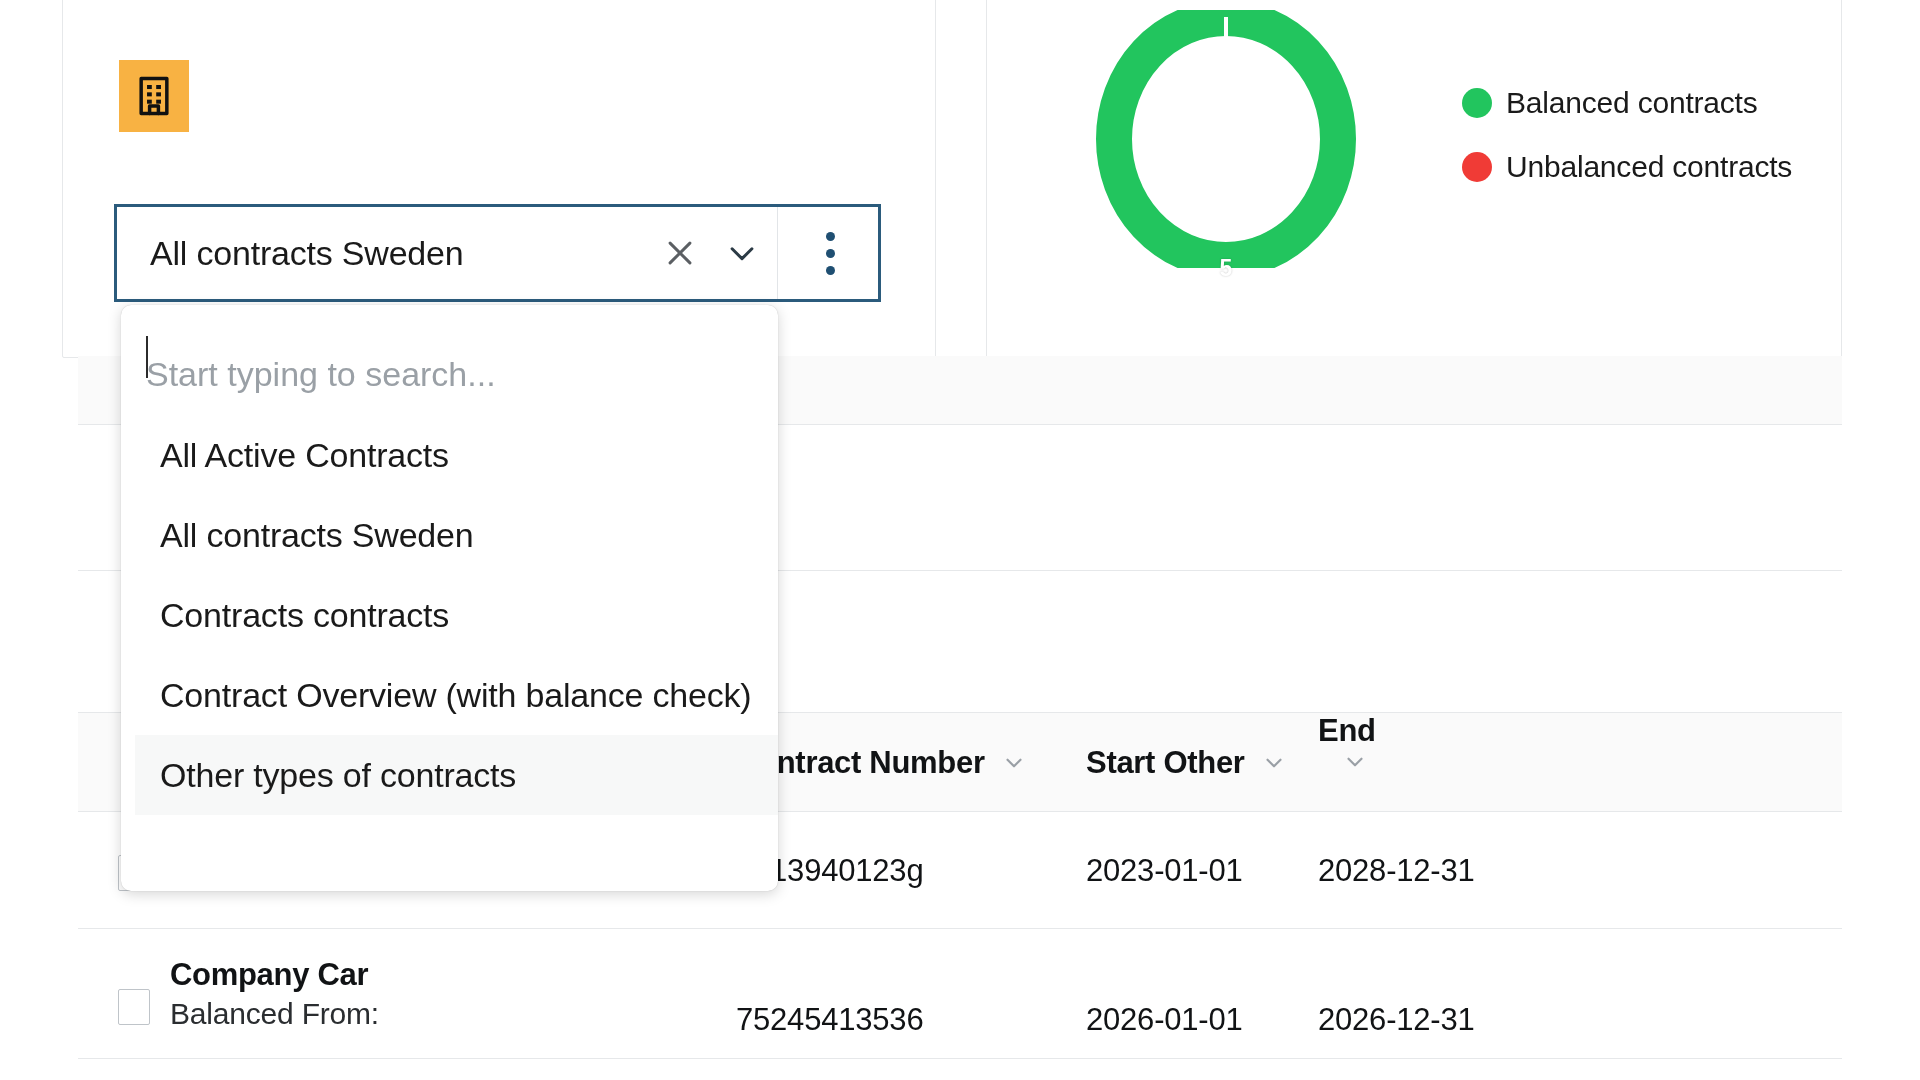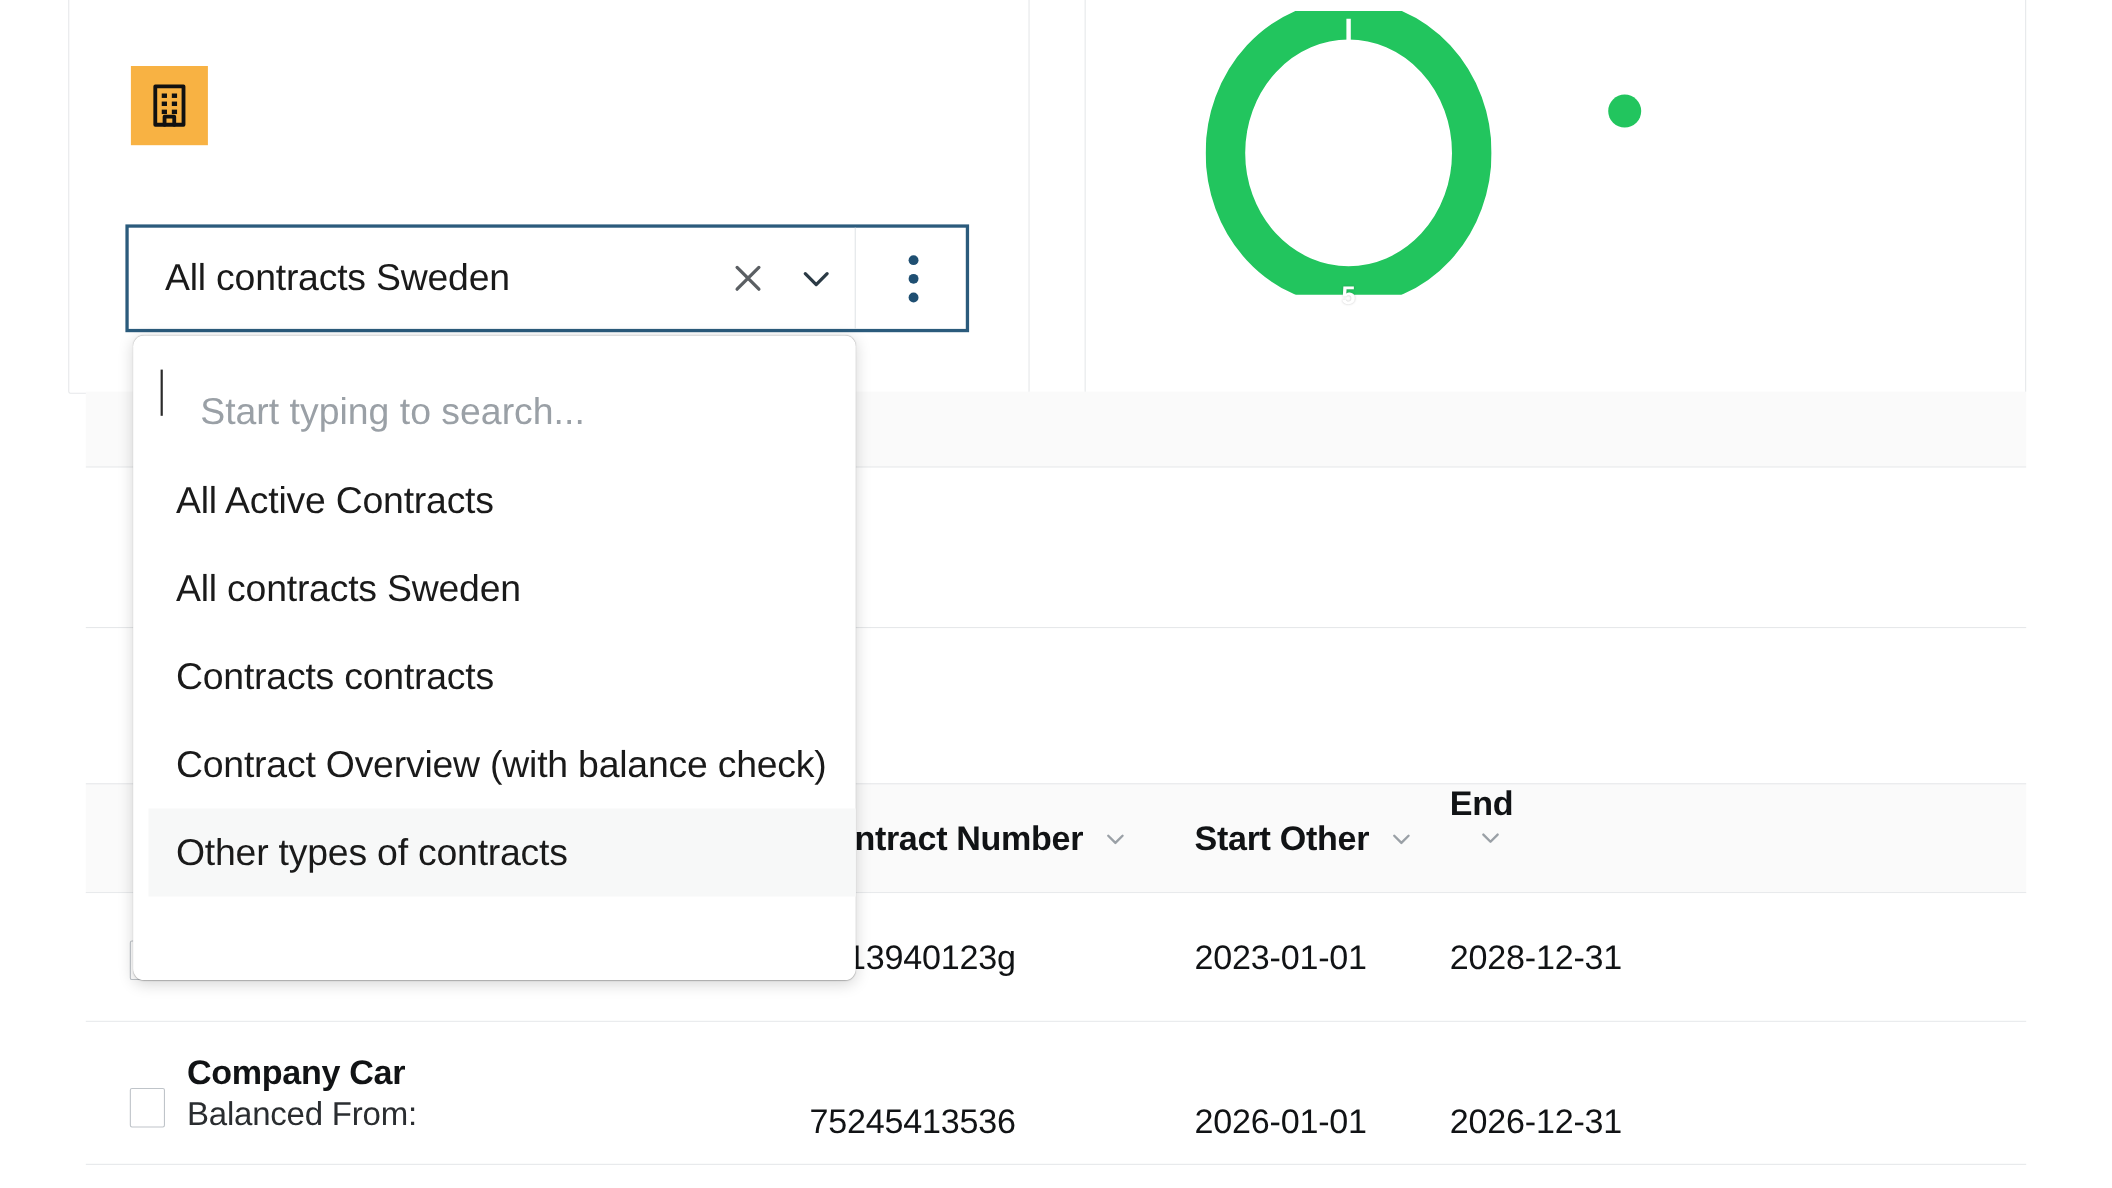--- a/index.html
+++ b/index.html
@@ -71,21 +71,21 @@
     width: 657px; height: 586px;
     background: #ffffff;
     border-radius: 10px;
     box-shadow: 0 3px 14px rgba(0,0,0,0.17), 0 0 1px rgba(0,0,0,0.25);
     overflow: hidden;
     z-index: 40;
   }
   #dd-search {
     position: absolute; left: 0; top: 38px;
     width: 100%; height: 62px;
-    display: flex; align-items: center; padding-left: 36px;
+    display: flex; align-items: center;
   }
   #dd-caret {
     position: absolute; left: 146px; top: 336px;
     width: 2px; height: 42px; background: #2b2b2b; z-index: 42;
   }
   #dd-search-input {
     border: 0; outline: 0; background: transparent;
     font-family: "Liberation Sans", sans-serif;
     font-size: 34px; color: #1a1a1a;
     padding-left: 25px; width: 100%;
@@ -204,20 +204,25 @@
     <svg width="260" height="258" viewBox="0 0 260 258">
       <ellipse cx="130" cy="129" rx="112" ry="121" fill="none" stroke="#22c55e" stroke-width="36"></ellipse>
       <line x1="130" y1="7" x2="130" y2="44" stroke="#ffffff" stroke-width="4"></line>
     </svg>
     <div id="donut-label">5</div>
   </div>
 
   <div id="legend">
     <div class="legend-row">
       <span class="legend-swatch" style="background:#22c55e"></span>
+      <span class="legend-text">Balanced contracts</span>
+    </div>
+    <div class="legend-row">
+      <span class="legend-swatch" style="background:#f03b36"></span>
+      <span class="legend-text">Unbalanced contracts</span>
     </div>
   </div>
 
   <div class="strip" style="top:356px; height:68px;"></div>
   <div class="divider" style="top:424px;"></div>
   <div class="divider" style="top:570px;"></div>
 
   <div id="table">
 
     <div id="table-head">

